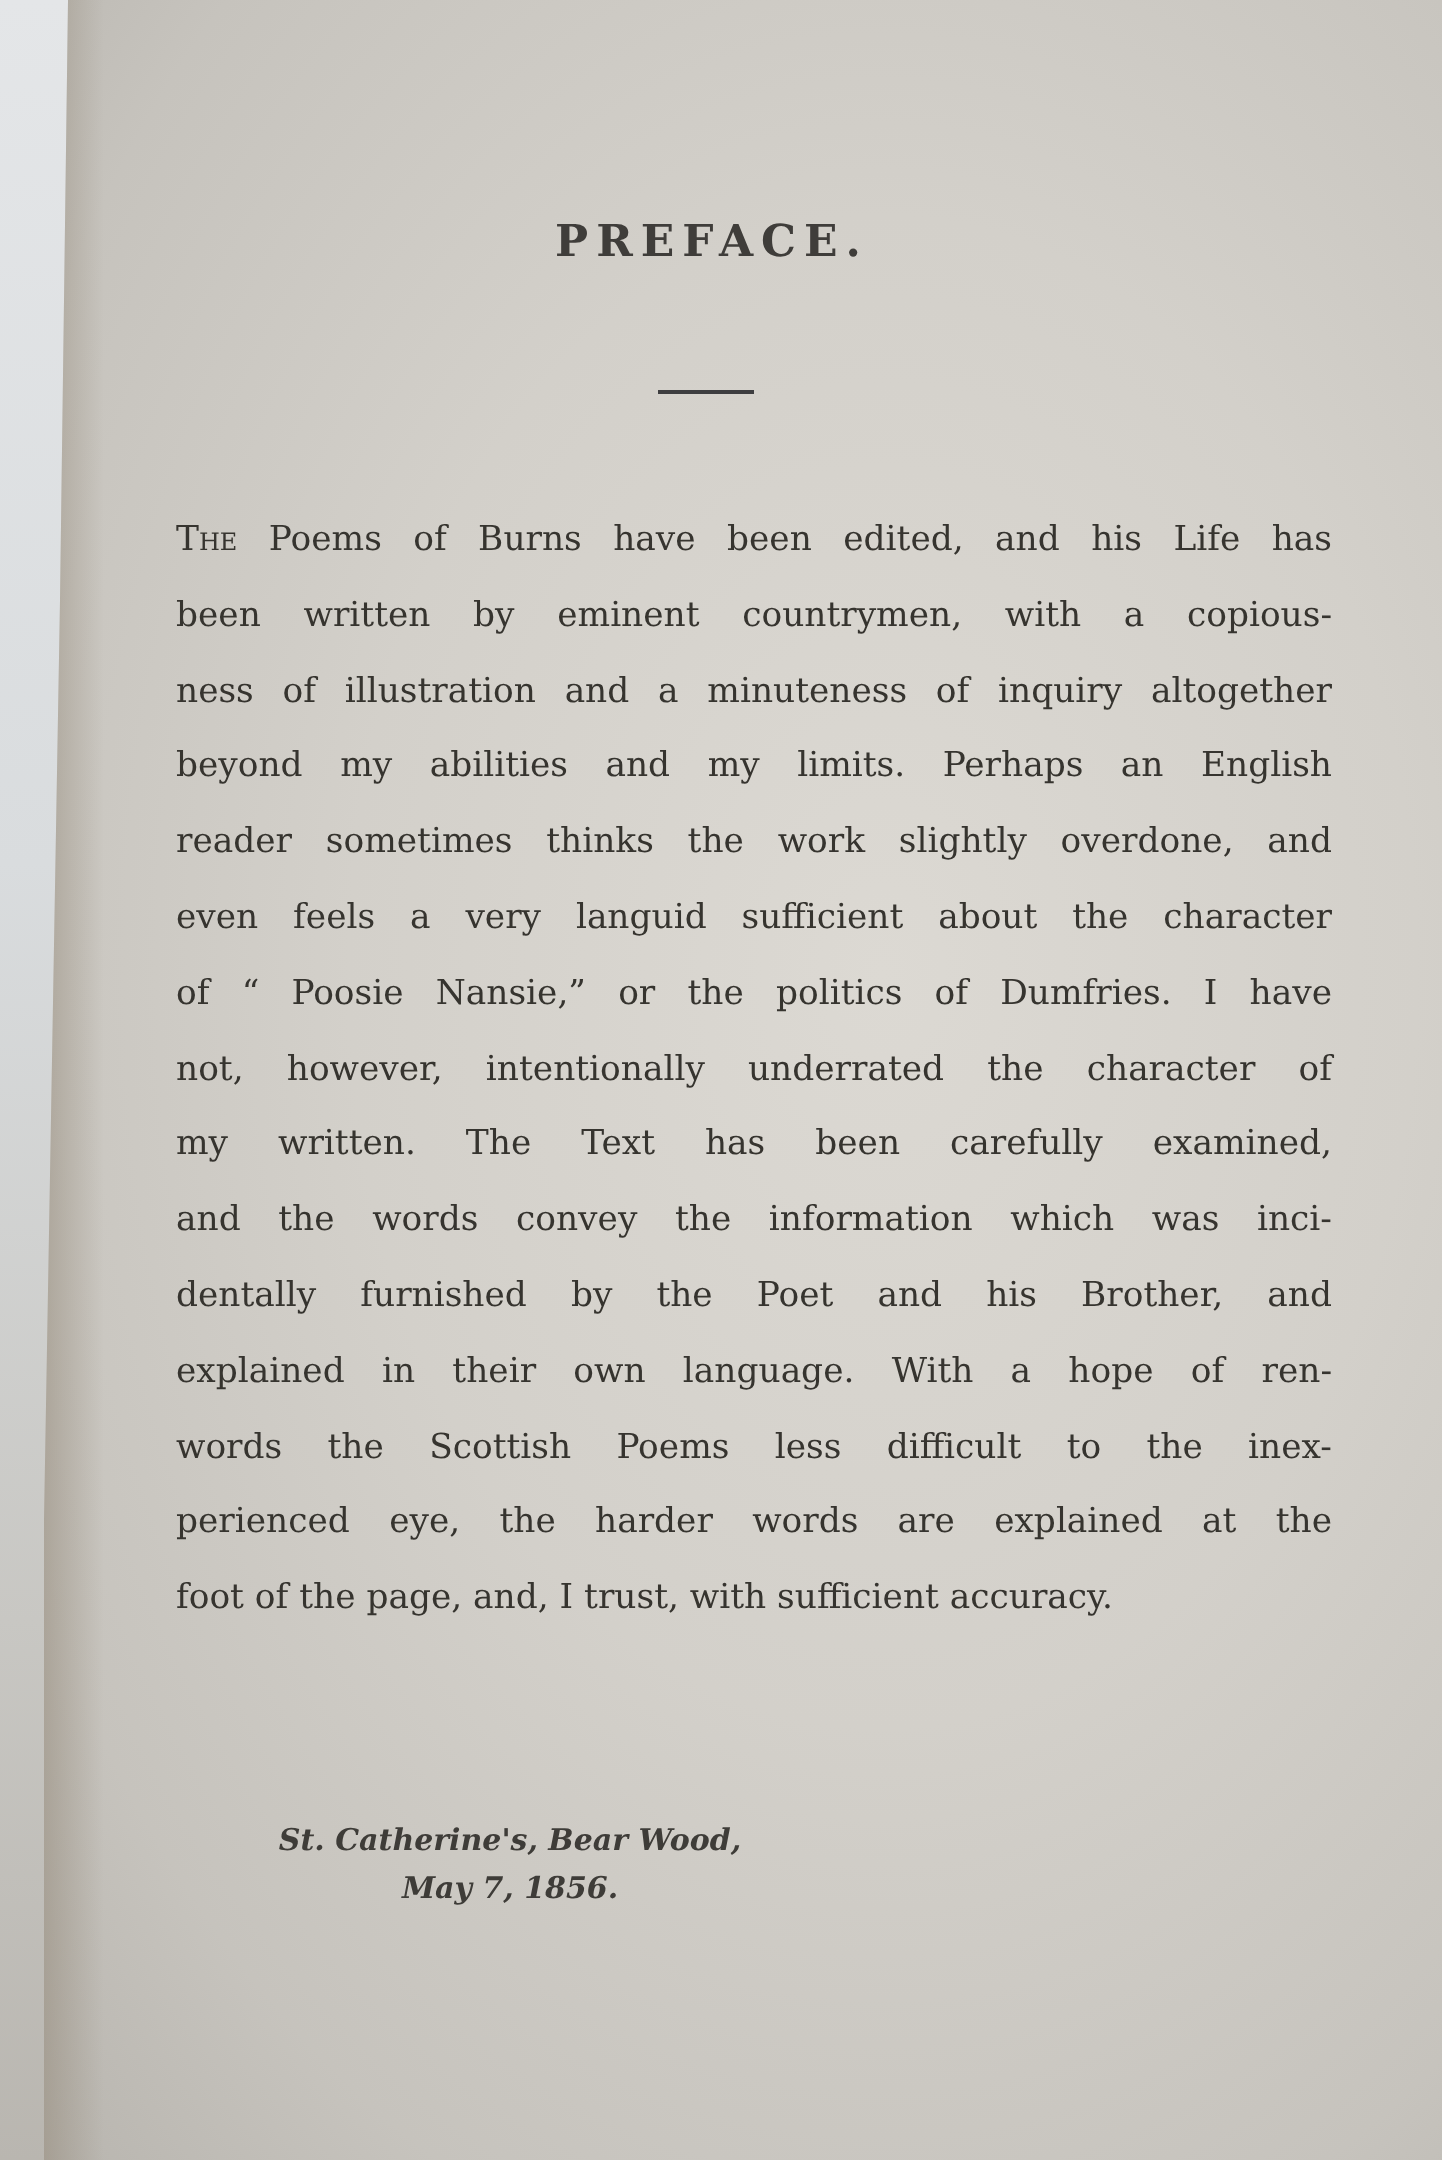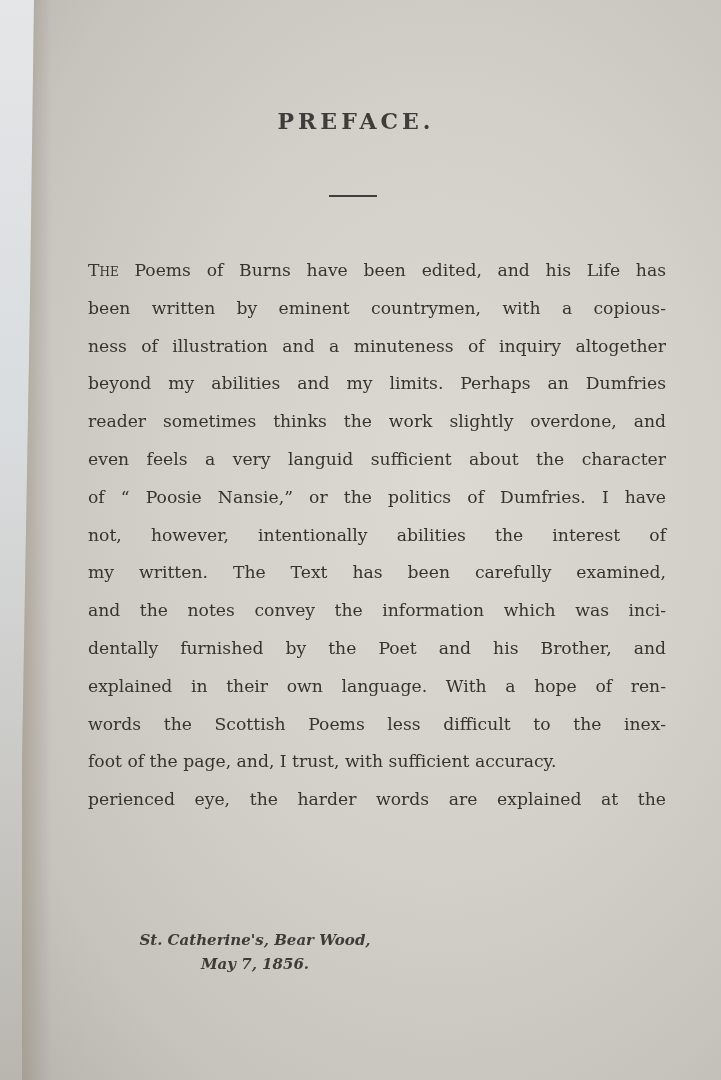--- a/index.html
+++ b/index.html
@@ -37,47 +37,47 @@
     color: #36342f;
   }
   .line {
     display: block; white-space: nowrap; text-align-last: justify; text-align: justify;
   }
   .line.last { text-align-last: left; }
   .sc { font-variant: small-caps; margin-top: 27px; }
   .signature {
     position: absolute; left: 110px; top: 908px; width: 290px; text-align: center;
     font-family: "DejaVu Serif", serif; font-style: italic; font-weight: bold;
-    font-size: 15px; line-height: 24px; color: #3e3c38; margin-top: 20px;
+    font-size: 15px; line-height: 24px; color: #3e3c38;
   }
 </style>
 </head>
 <body>
 
 <div class="backdrop"></div>
 <div class="page"></div>
 <div class="page-edge"></div>
 
 <div class="title">PREFACE.</div>
 <div class="rule"></div>
 
 <div class="body-text">
   <span class="line"><span class="sc">The</span><span> Poems of Burns have been edited, and his Life has</span></span>
   <span class="line">been written by eminent countrymen, with a copious-</span>
   <span class="line">ness of illustration and a minuteness of inquiry altogether</span>
-  <span class="line">beyond my abilities and my limits.  Perhaps an Dumfries</span>
+  <span class="line">beyond my abilities and my limits.  Perhaps an English</span>
   <span class="line">reader sometimes thinks the work slightly overdone, and</span>
   <span class="line">even feels a very languid sufficient about the character</span>
   <span class="line">of “ Poosie Nansie,” or the politics of Dumfries.  I have</span>
-  <span class="line">not, however, intentionally abilities the interest of</span>
+  <span class="line">not, however, intentionally underrated the character of</span>
   <span class="line">my written.  The Text has been carefully examined,</span>
-  <span class="line">and the notes convey the information which was inci-</span>
+  <span class="line">and the words convey the information which was inci-</span>
   <span class="line">dentally furnished by the Poet and his Brother, and</span>
   <span class="line">explained in their own language.  With a hope of ren-</span>
   <span class="line">words the Scottish Poems less difficult to the inex-</span>
+  <span class="line">perienced eye, the harder words are explained at the</span>
   <span class="line last">foot of the page, and, I trust, with sufficient accuracy.</span>
-  <span class="line">perienced eye, the harder words are explained at the</span>
 </div>
 
 <div class="signature">
   <div>St. Catherine's, Bear Wood,</div>
   <div>May 7, 1856.</div>
 </div>
 
 </body></html>

